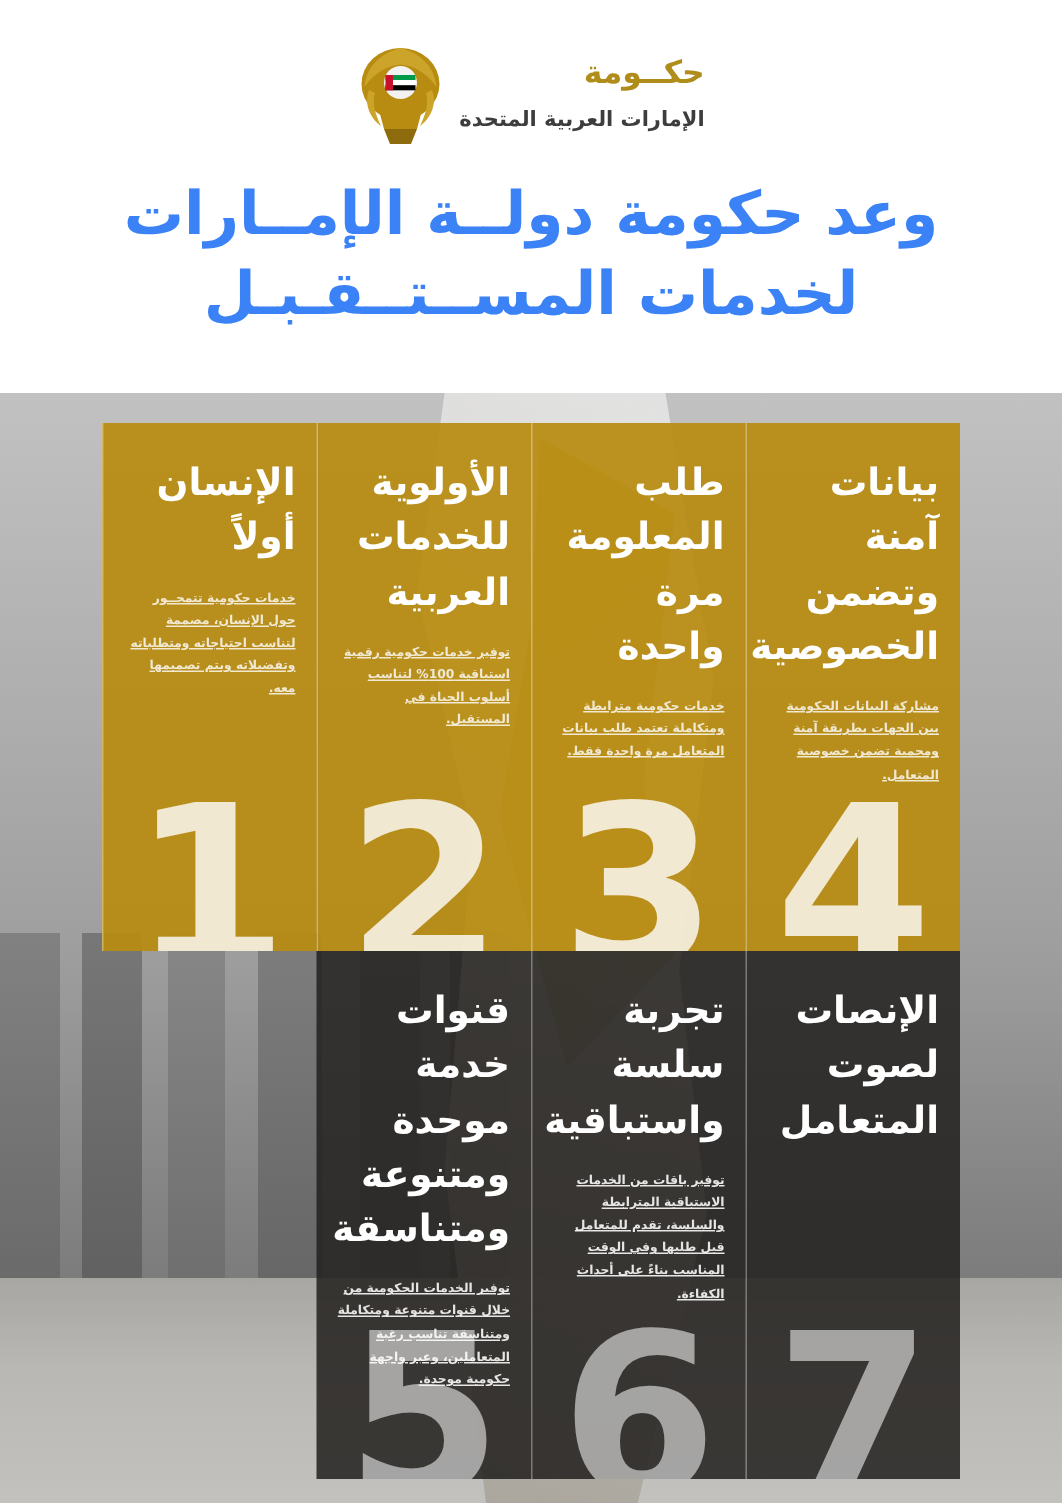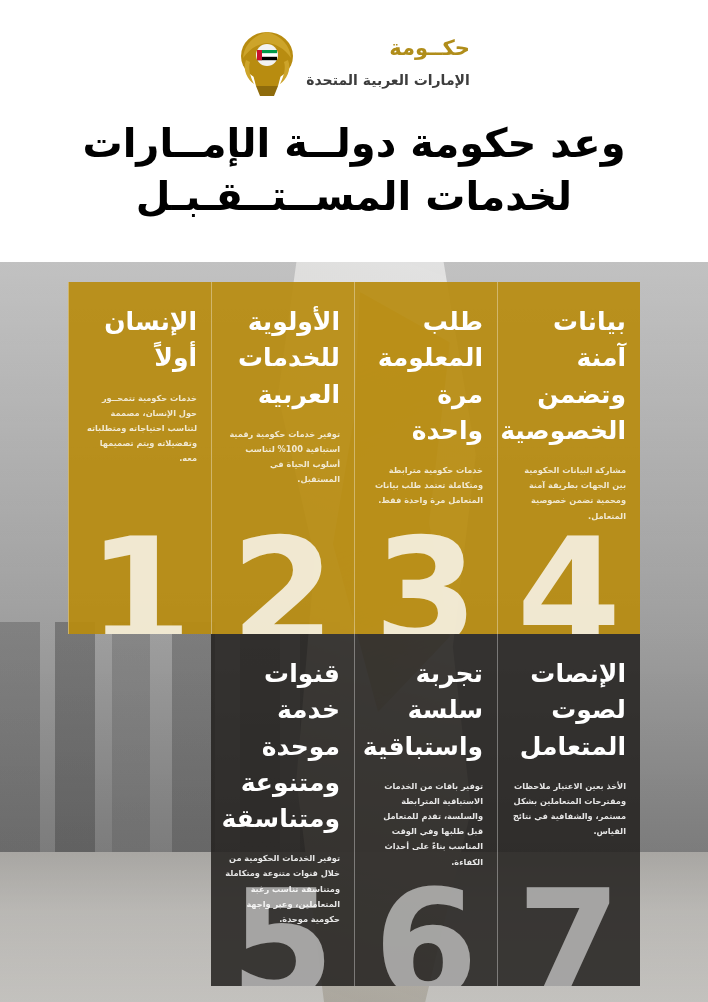--- a/index.html
+++ b/index.html
@@ -50,21 +50,21 @@
     font-size: 14px;
     font-weight: bold;
     color: #3d3d3d;
     margin-top: 12px;
   }
 
   .main-title {
     margin-top: 22px;
     text-align: center;
     direction: rtl;
-    color: #000000;
+    color: #3b82f6;
     font-weight: bold;
     line-height: 1.18;
   }
   .main-title .t1 {
     font-size: 40px;
     letter-spacing: 1px;
     display: block;
     white-space: nowrap;
   }
   .main-title .t2 {
@@ -157,20 +157,21 @@
     font-weight: bold;
     line-height: 1.45;
     margin-bottom: 14px;
     white-space: pre-line;
   }
   .card p {
     font-size: 8.2px;
     line-height: 1.85;
     color: rgba(255,255,255,.88);
     font-weight: bold;
+    text-decoration: underline;
   }
   .card.gold p { color: rgba(255,255,255,.80); }
   .card .num {
     position: absolute;
     bottom: -34px;
     left: 0; right: 0;
     text-align: center;
     font-size: 150px;
     font-weight: bold;
     line-height: 1;
@@ -254,21 +255,20 @@
 أولاً</h3>
       <p>خدمات حكومية تتمحــور حول الإنسان، مصممة لتناسب احتياجاته ومتطلباته وتفضيلاته ويتم تصميمها معه.</p>
       <div class="num">1</div>
     </div>
 
 
     <div class="card dark">
       <h3>الإنصات
 لصوت
 المتعامل</h3>
-      <p>الأخذ بعين الاعتبار ملاحظات ومقترحات المتعاملين بشكل مستمر، والشفافية في نتائج القياس.</p>
       <div class="num">7</div>
     </div>
 
     <div class="card dark">
       <h3>تجربة سلسة
 واستباقية</h3>
       <p>توفير باقات من الخدمات الاستباقية المترابطة والسلسة، تقدم للمتعامل قبل طلبها وفي الوقت المناسب بناءً على أحداث الكفاءة.</p>
       <div class="num">6</div>
     </div>
 

